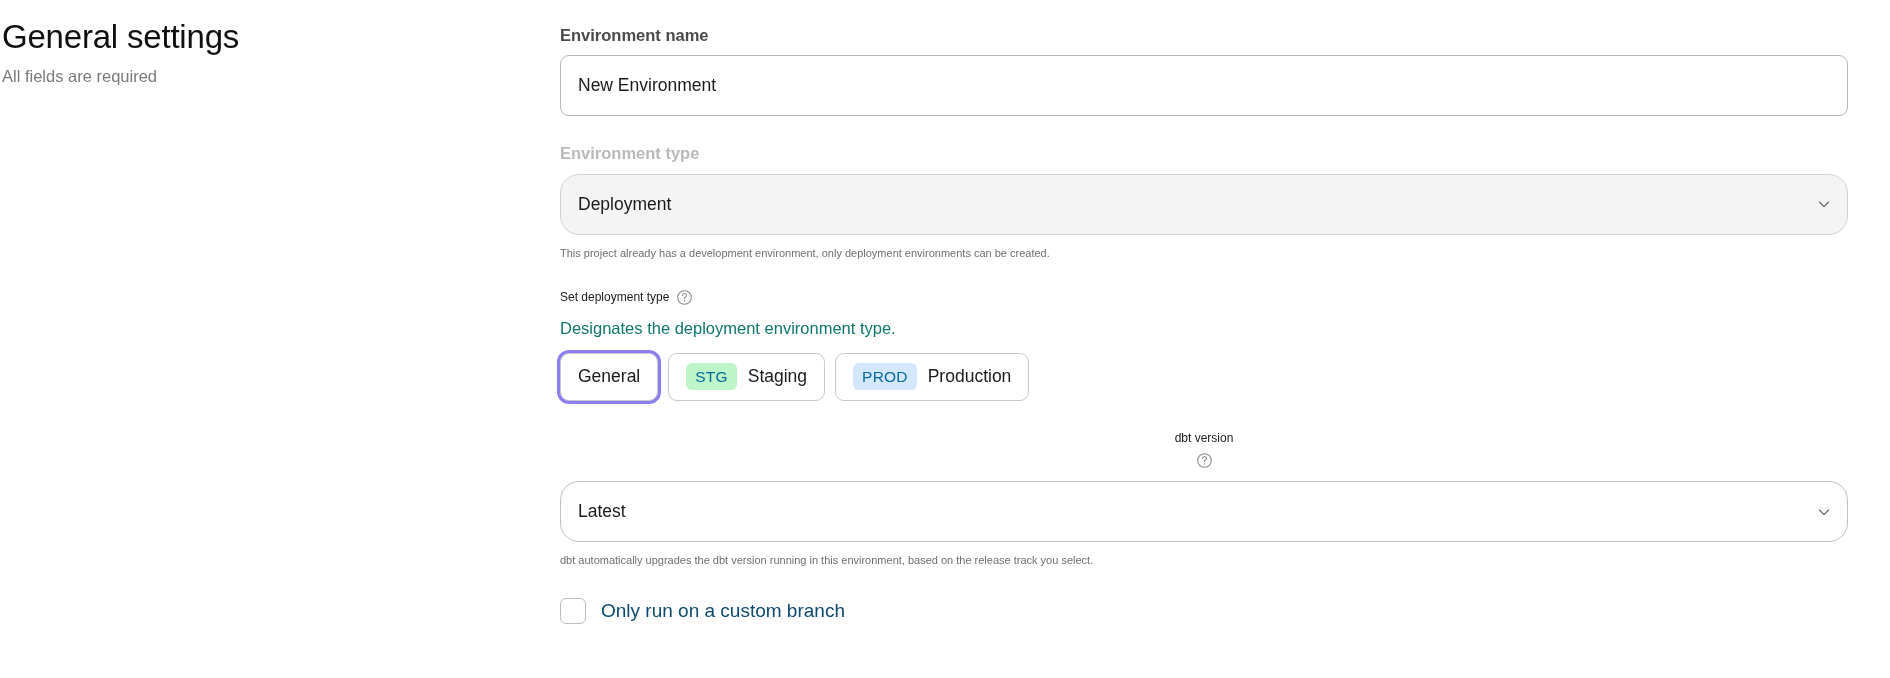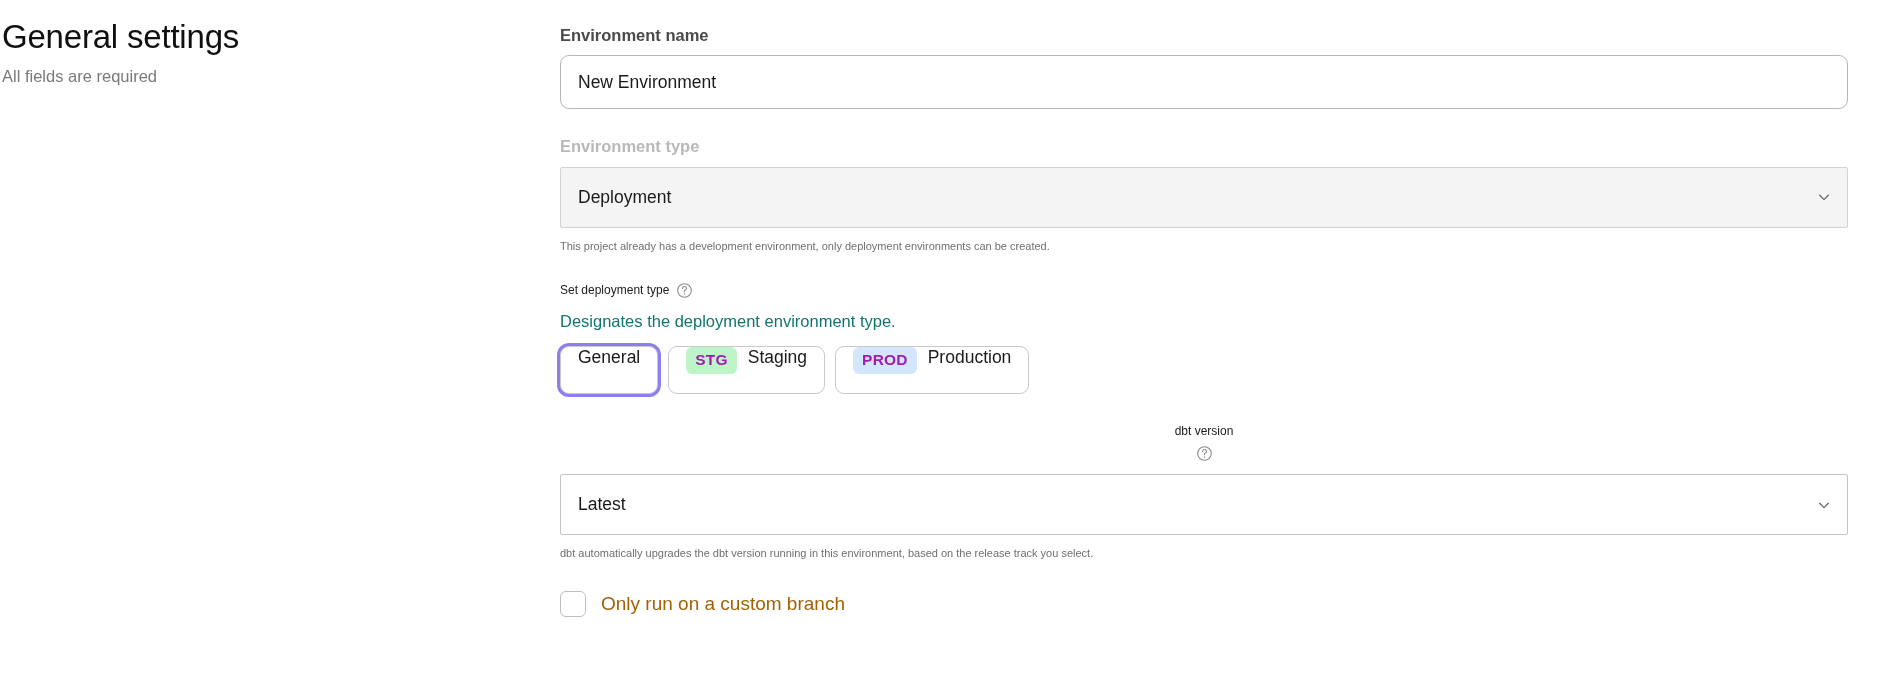--- a/index.html
+++ b/index.html
@@ -62,21 +62,21 @@
     font-weight: 700;
     margin: 0 0 9px 0;
   }
   .field-label.disabled {
     color: #b9b9b9;
   }
 
   .text-input {
     box-sizing: border-box;
     width: 100%;
-    height: 54px;
+    height: 61px;
     border: 1px solid #b6b6b6;
     border-radius: 9px;
     background: #ffffff;
     font-family: "Liberation Sans", sans-serif;
     font-size: 17.5px;
     color: #1a1a1a;
     padding: 0 17px;
     outline: none;
     display: flex;
     align-items: center;
@@ -84,21 +84,21 @@
 
   .select-wrap {
     position: relative;
     width: 100%;
   }
   .select-box {
     box-sizing: border-box;
     width: 100%;
     height: 61px;
     border: 1px solid #c3c3c3;
-    border-radius: 2px;
+    border-radius: 19px;
     background: #ffffff;
     display: flex;
     align-items: center;
     padding: 0 17px;
     font-size: 17.5px;
     color: #1a1a1a;
     cursor: pointer;
   }
   .select-box.disabled {
     background: #f4f4f4;
@@ -161,43 +161,44 @@
     gap: 10px;
     margin: 13px 0 0 0;
   }
   .opt-btn {
     box-sizing: border-box;
     height: 48px;
     border: 1px solid #c9c9c9;
     border-radius: 9px;
     background: #ffffff;
     display: flex;
+    align-items: center;
     gap: 11px;
     padding: 0 17px;
     font-family: "Liberation Sans", sans-serif;
     font-size: 17.5px;
     color: #1a1a1a;
     cursor: pointer;
     white-space: nowrap;
   }
   .opt-btn.focused {
     box-shadow: 0 0 0 3px #8b7ff0;
     border-color: #c9c9c9;
   }
   .badge {
     display: inline-flex;
     align-items: center;
     justify-content: center;
     height: 27px;
     padding: 0 9px;
     border-radius: 6px;
     font-size: 15.5px;
-    font-weight: 700;
+    font-weight: 400;
     letter-spacing: 0.2px;
-    color: #a21caf;
+    color: #0369a1;
   }
   .badge.stg { background: #bdf5c8; }
   .badge.prod { background: #d4e6fb; }
 
   
   .check-row {
     display: flex;
     align-items: center;
     gap: 15px;
     margin: 31px 0 0 0;
@@ -207,21 +208,21 @@
     width: 26px;
     height: 26px;
     flex: 0 0 26px;
     border: 1.5px solid #bdbdbd;
     border-radius: 6px;
     background: #ffffff;
     cursor: pointer;
   }
   .check-label {
     font-size: 19px;
-    color: #a16207;
+    color: #0c4a6e;
     cursor: pointer;
     line-height: 1.2;
   }
 </style>
 </head>
 <body>
 
 <div class="page">
 
   <div class="left-col">

